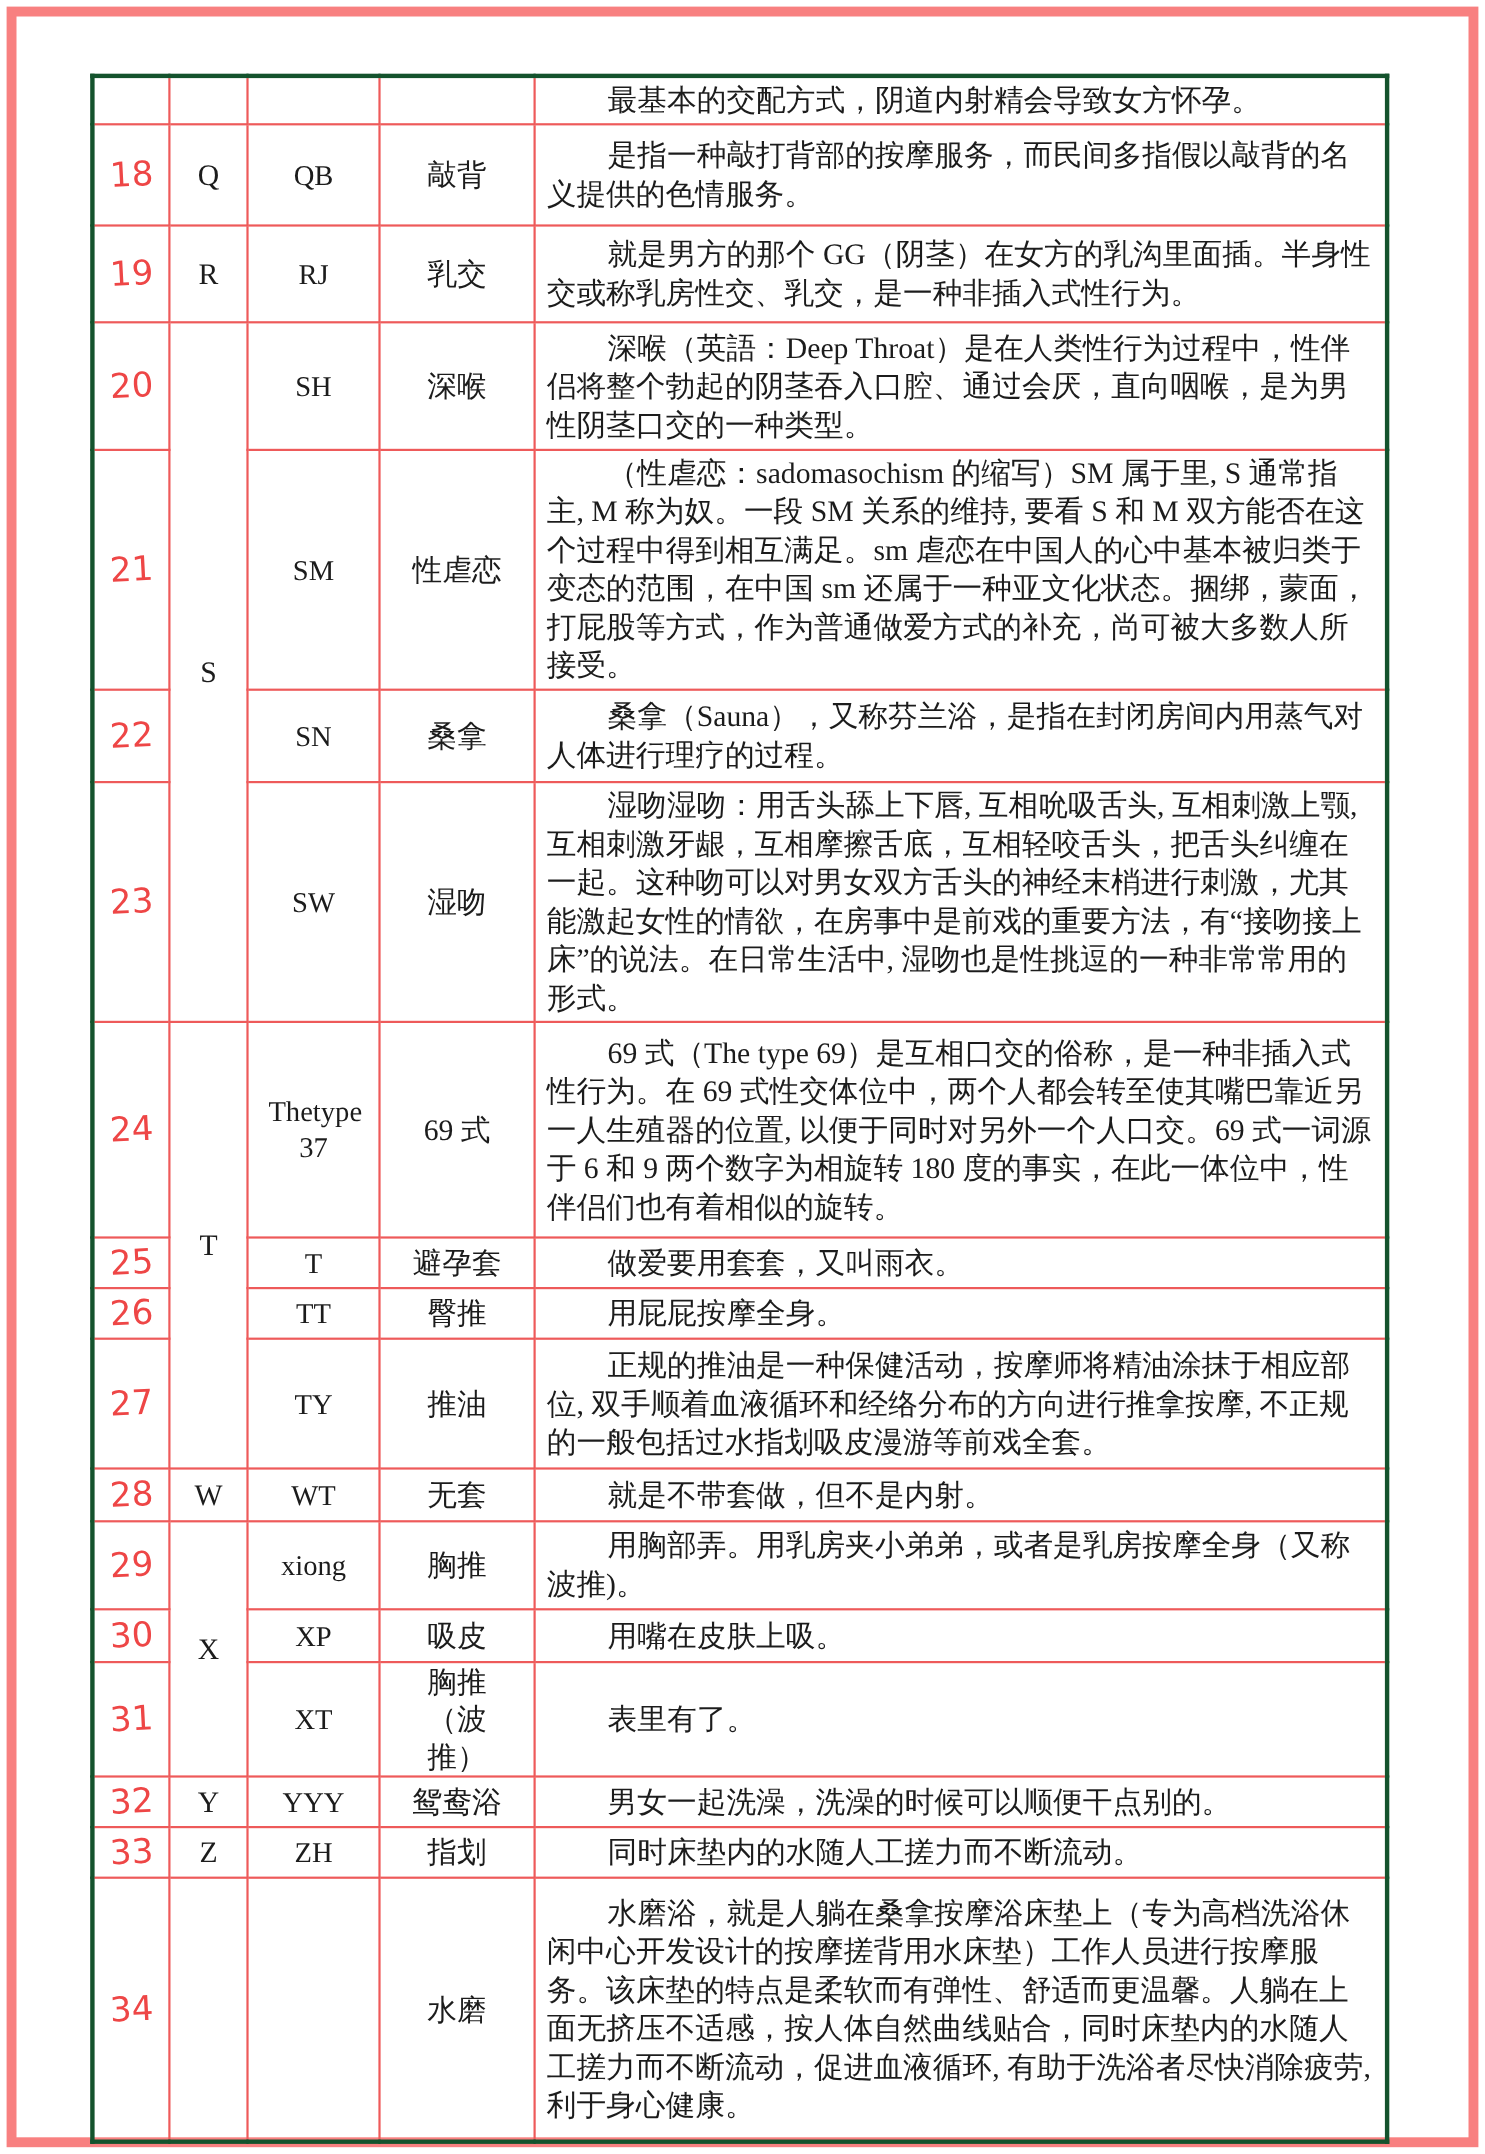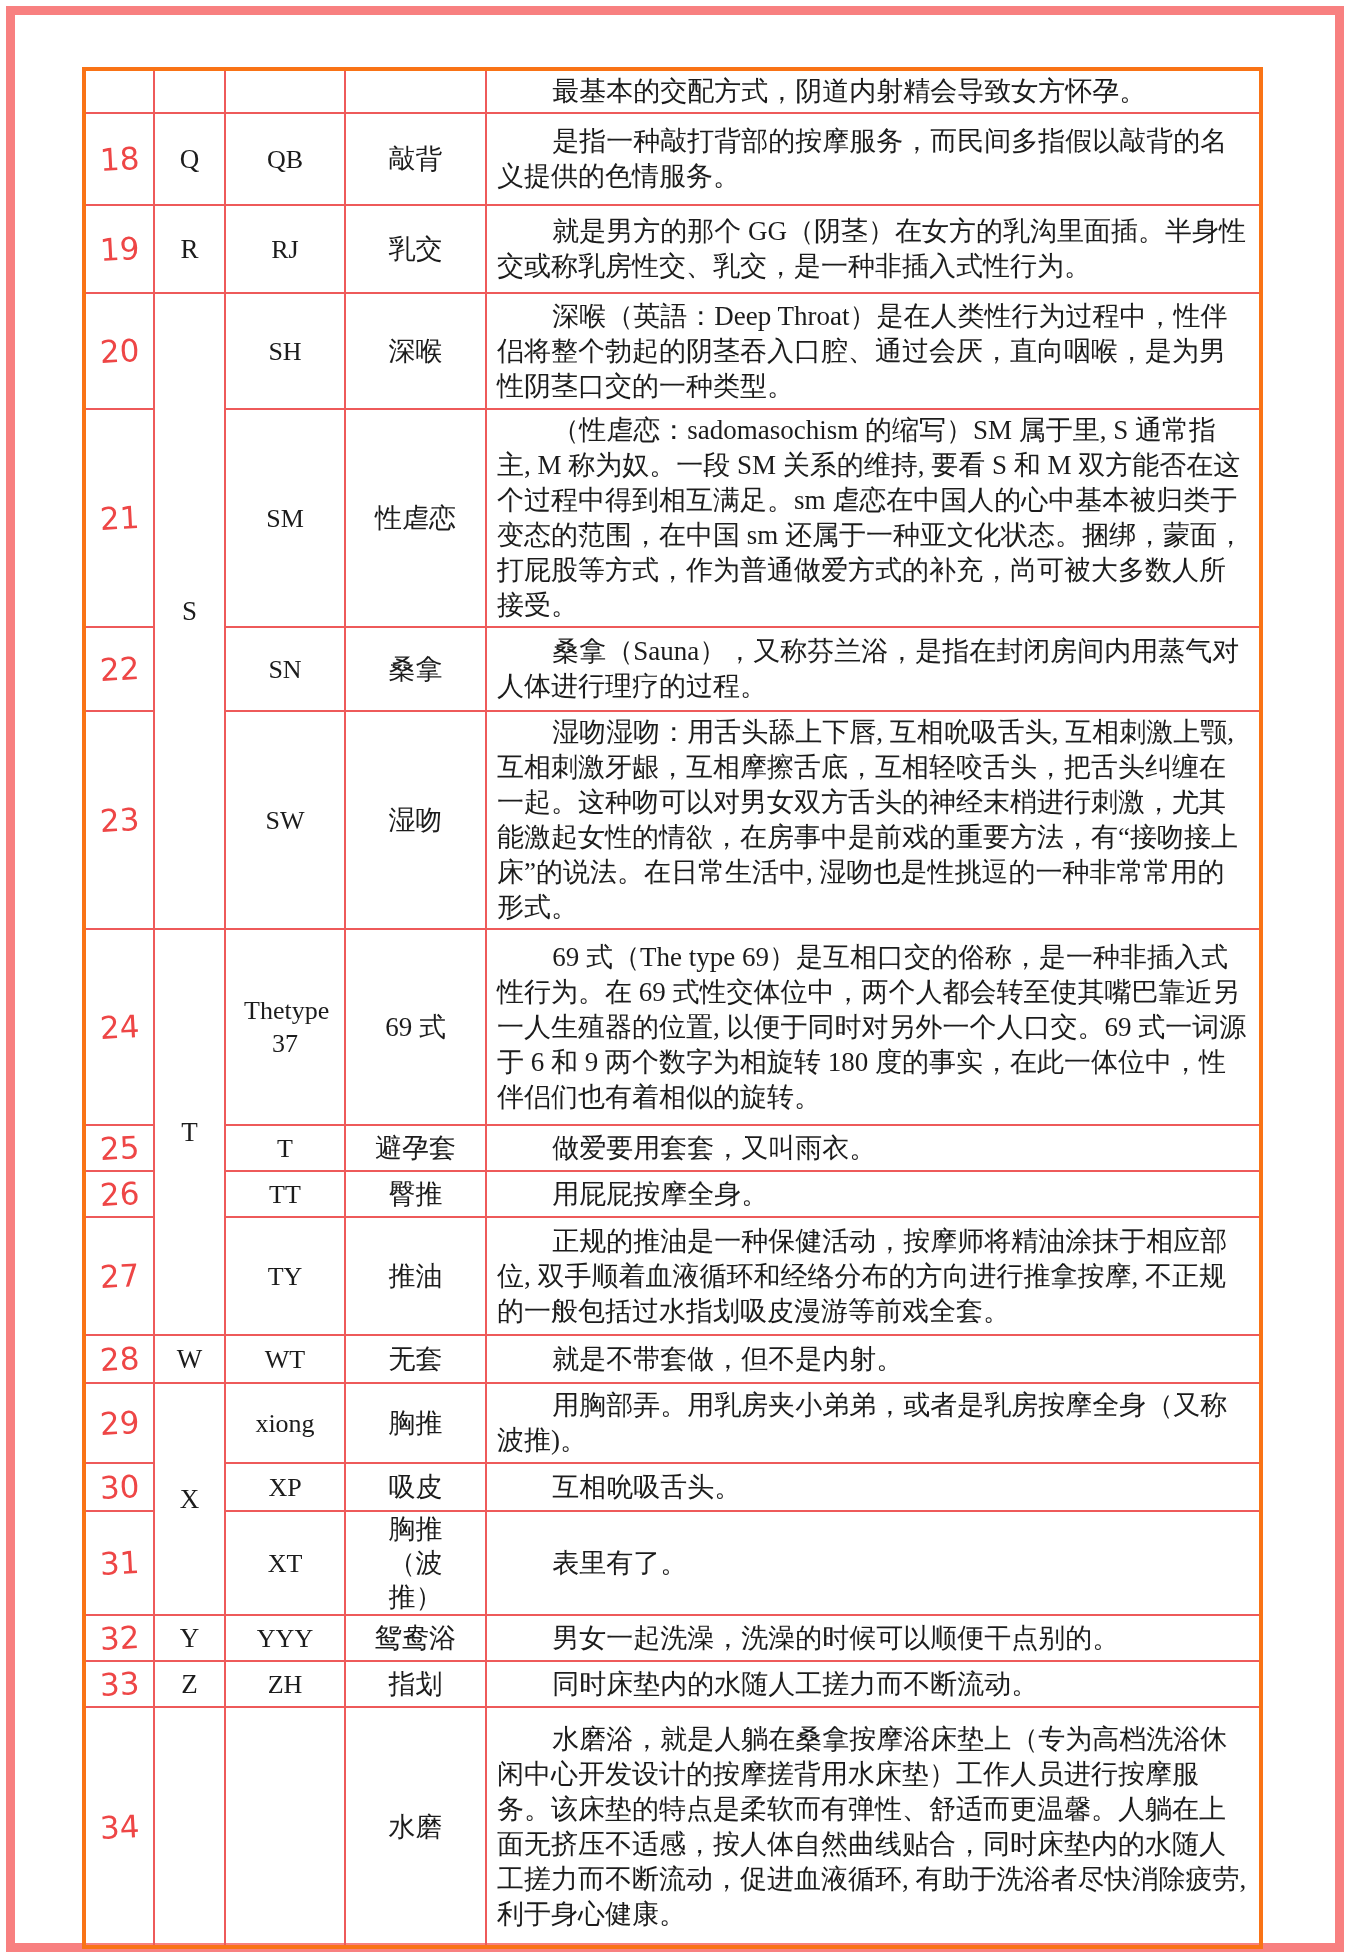--- a/index.html
+++ b/index.html
@@ -16,21 +16,21 @@
     left:6px;top:6px;right:6px;bottom:6px;
     border:9px solid #f88080;
     pointer-events:none;
   }
   table.gloss{
     position:absolute;
     left:82px;top:67px;
     width:1177px;
     border-collapse:collapse;
     table-layout:fixed;
-    border:4px solid #f97316;
+    border:4px solid #14532d;
   }
   table.gloss td{
     border:2px solid #ee5a5a;
     vertical-align:middle;
     overflow:hidden;
   }
   td.num{
     text-align:center;
     color:#ee4646;
     font-family:"DejaVu Sans",sans-serif;
@@ -190,21 +190,21 @@
         <td class="term">胸推</td>
         <td class="desc">
             <p>用胸部弄。用乳房夹小弟弟，或者是乳房按摩全身（又称波推)。</p>
           </td>
       </tr>
       <tr style="height:48px">
         <td class="num"><span>30</span></td>
         <td class="abbr">XP</td>
         <td class="term">吸皮</td>
         <td class="desc">
-            <p>互相吮吸舌头。</p>
+            <p>用嘴在皮肤上吸。</p>
           </td>
       </tr>
       <tr style="height:82px">
         <td class="num"><span>31</span></td>
         <td class="abbr">XT</td>
         <td class="term">胸推（波推）</td>
         <td class="desc">
             <p>表里有了。</p>
           </td>
       </tr>

